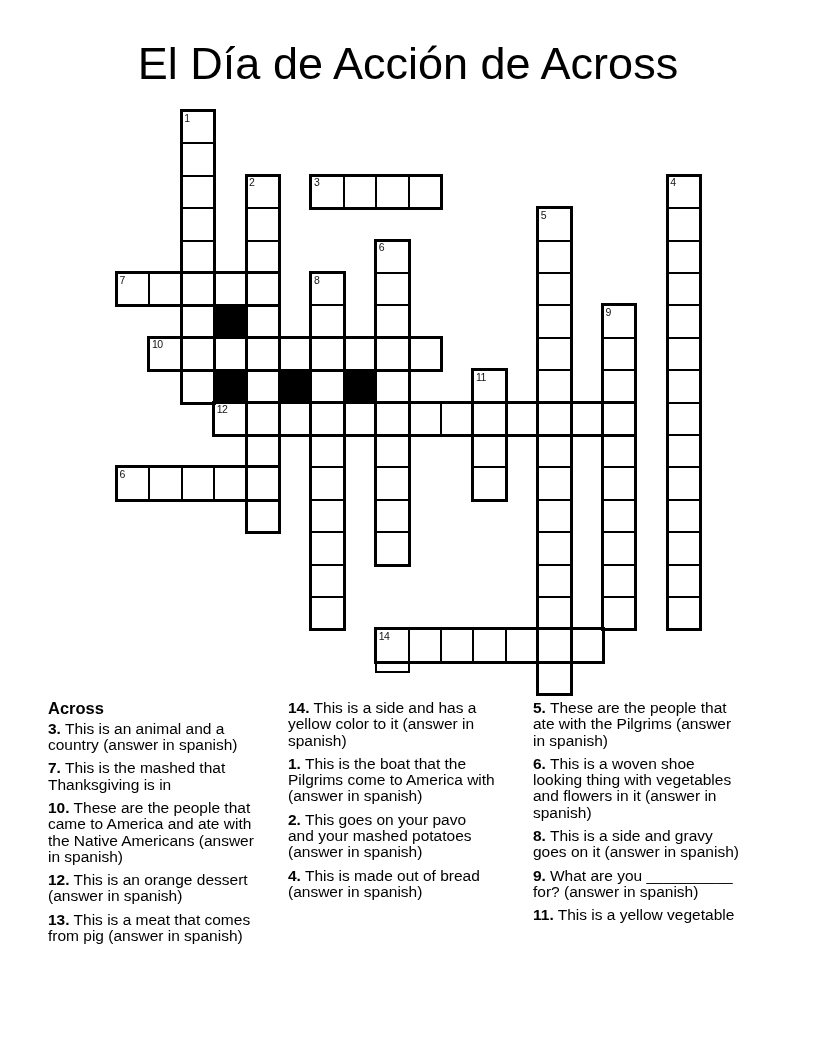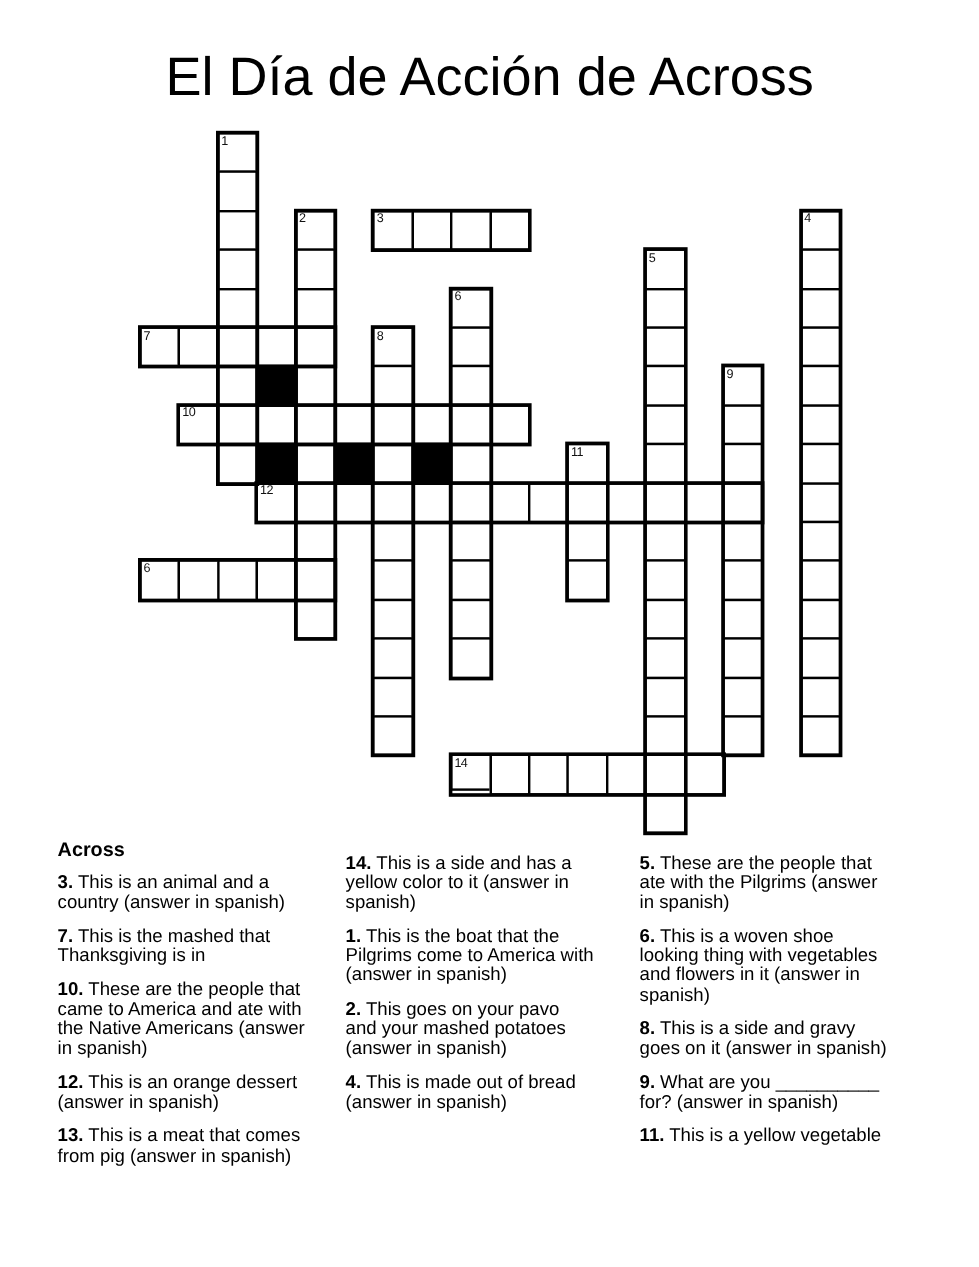--- a/index.html
+++ b/index.html
@@ -51,21 +51,21 @@
     line-height:16.3px;
   }
   #clue-col-0{left:48px;width:246px;}
   #clue-col-1{left:288px;width:246px;}
   #clue-col-2{left:533px;width:248px;}
   .clue-header{
     font-weight:700;
     font-size:16.5px;
     margin:0 0 4.5px 0;
   }
-  .clue{margin:12px 0 7px 0;}
+  .clue{margin:0 0 7px 0;}
   .clue .num{font-weight:700;margin-right:4px;}
   .clue .txt{white-space:pre-line;}
 </style>
 </head>
 <body>
 
 <div id="page">
   <div id="title">El Día de Acción de Across</div>
   <div id="grid">
       <div class="cell" style="left: 180.8px; top: 110px; width: 34.4px; height: 34.4px;">
@@ -194,21 +194,21 @@
       <div class="cell" style="left: 407.6px; top: 401.6px; width: 34.4px; height: 34.4px;"></div>
       <div class="cell" style="left: 440px; top: 401.6px; width: 34.4px; height: 34.4px;"></div>
       <div class="cell" style="left: 504.8px; top: 401.6px; width: 34.4px; height: 34.4px;"></div>
       <div class="cell" style="left: 569.6px; top: 401.6px; width: 34.4px; height: 34.4px;"></div>
       <div class="cell" style="left: 116px; top: 466.4px; width: 34.4px; height: 34.4px;">
         <span class="cellnum">6</span>
       </div>
       <div class="cell" style="left: 148.4px; top: 466.4px; width: 34.4px; height: 34.4px;"></div>
       <div class="cell" style="left: 180.8px; top: 466.4px; width: 34.4px; height: 34.4px;"></div>
       <div class="cell" style="left: 213.2px; top: 466.4px; width: 34.4px; height: 34.4px;"></div>
-      <div class="cell" style="left: 375.2px; top: 628.4px; width: 34.4px; height: 31px;">
+      <div class="cell" style="left: 375.2px; top: 628.4px; width: 34.4px; height: 45px;">
         <span class="cellnum">14</span>
       </div>
       <div class="cell" style="left: 407.6px; top: 628.4px; width: 34.4px; height: 34.4px;"></div>
       <div class="cell" style="left: 440px; top: 628.4px; width: 34.4px; height: 34.4px;"></div>
       <div class="cell" style="left: 472.4px; top: 628.4px; width: 34.4px; height: 34.4px;"></div>
       <div class="cell" style="left: 504.8px; top: 628.4px; width: 34.4px; height: 34.4px;"></div>
       <div class="cell" style="left: 569.6px; top: 628.4px; width: 34.4px; height: 34.4px;"></div>
       <div class="cell black" style="left: 213.2px; top: 304.4px; width: 34.4px; height: 34.4px;"></div>
       <div class="cell black" style="left: 213.2px; top: 369.2px; width: 34.4px; height: 34.4px;"></div>
       <div class="cell black" style="left: 278px; top: 369.2px; width: 34.4px; height: 34.4px;"></div>

